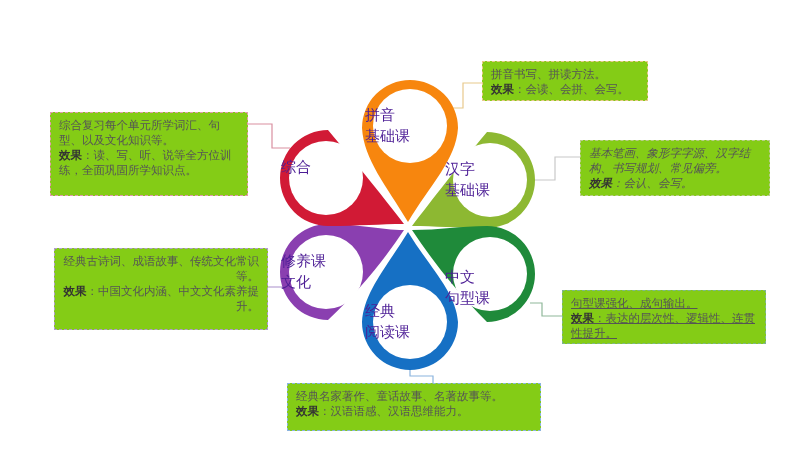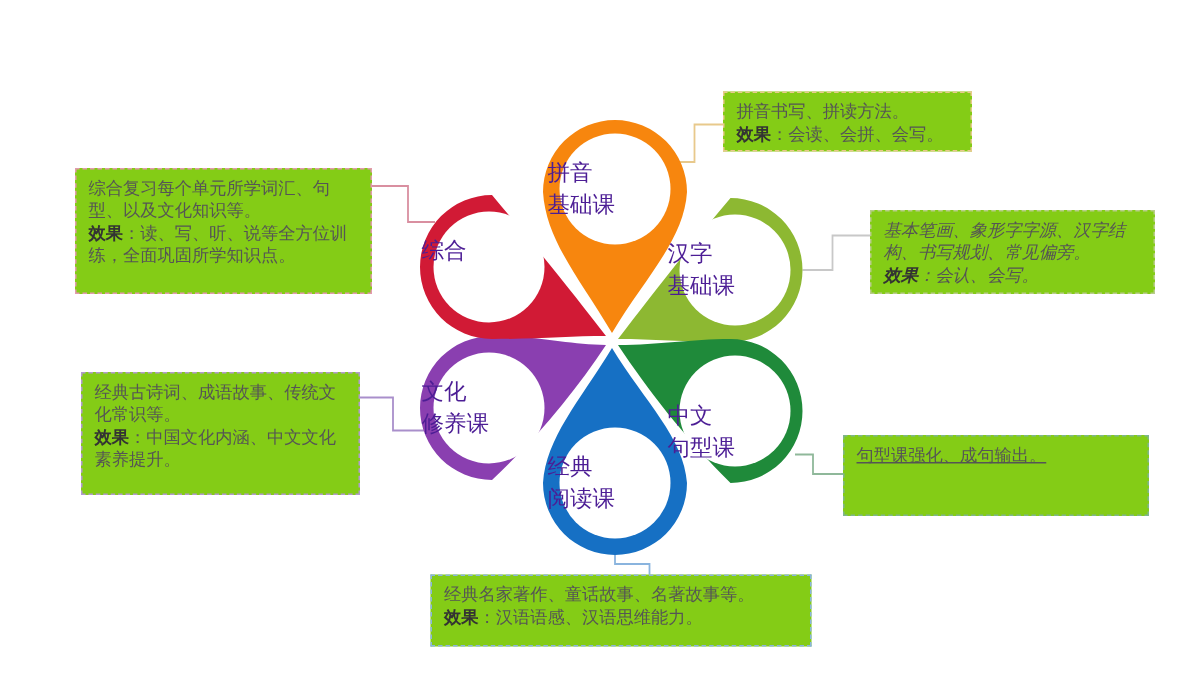--- a/index.html
+++ b/index.html
@@ -76,47 +76,48 @@
 </div>
 <div class="petal-label" style="left:445px; top:268px;font-family:Liberation Mono, monospace;">
   <div>中文</div>
   <div>句型课</div>
 </div>
 <div class="petal-label" style="left:365px; top:301px;">
   <div>经典</div>
   <div>阅读课</div>
 </div>
 <div class="petal-label" style="left:281px; top:251px;">
+  <div>修养课</div>
   <div>文化</div>
-  <div>修养课</div>
 </div>
 <div class="petal-label" style="left:281px; top:157px;">
   <div>综合</div>
 </div>
 
 <div class="note" style="left:482px; top:61px; width:166px; height:40px; border-color:#E8C98C;">
   <p>拼音书写、拼读方法。</p>
   <p><span class="strong">效果</span><span>：会读、会拼、会写。</span></p>
 </div>
 
 <div class="note" style="left:580px; top:140px; width:190px; height:56px; border-color:#B9CC8C;font-style:italic;">
   <p>基本笔画、象形字字源、汉字结构、书写规划、常见偏旁。</p>
   <p><span class="strong">效果</span><span>：会认、会写。</span></p>
 </div>
 
 <div class="note" style="left:562px; top:290px; width:204px; height:54px; border-color:#7FB58E;text-decoration:underline;">
   <p>句型课强化、成句输出。</p>
+  <p><span class="strong">效果</span><span>：表达的层次性、逻辑性、连贯性提升。</span></p>
 </div>
 
 <div class="note" style="left:287px; top:383px; width:254px; height:48px; border-color:#8AB4DE;">
   <p>经典名家著作、童话故事、名著故事等。</p>
   <p><span class="strong">效果</span><span>：汉语语感、汉语思维能力。</span></p>
 </div>
 
-<div class="note" style="left:54px; top:248px; width:186px; height:82px; border-color:#B29AD0;">
+<div class="note" style="left:54px; top:248px; width:214px; height:82px; border-color:#B29AD0;text-align:right;">
   <p>经典古诗词、成语故事、传统文化常识等。</p>
   <p><span class="strong">效果</span><span>：中国文化内涵、中文文化素养提升。</span></p>
 </div>
 
 <div class="note" style="left:50px; top:96px; width:198px; height:84px; border-color:#E39AAE;margin-top:16px;">
   <p>综合复习每个单元所学词汇、句型、以及文化知识等。</p>
   <p><span class="strong">效果</span><span>：读、写、听、说等全方位训练，全面巩固所学知识点。</span></p>
 </div>
 
 </body></html>

